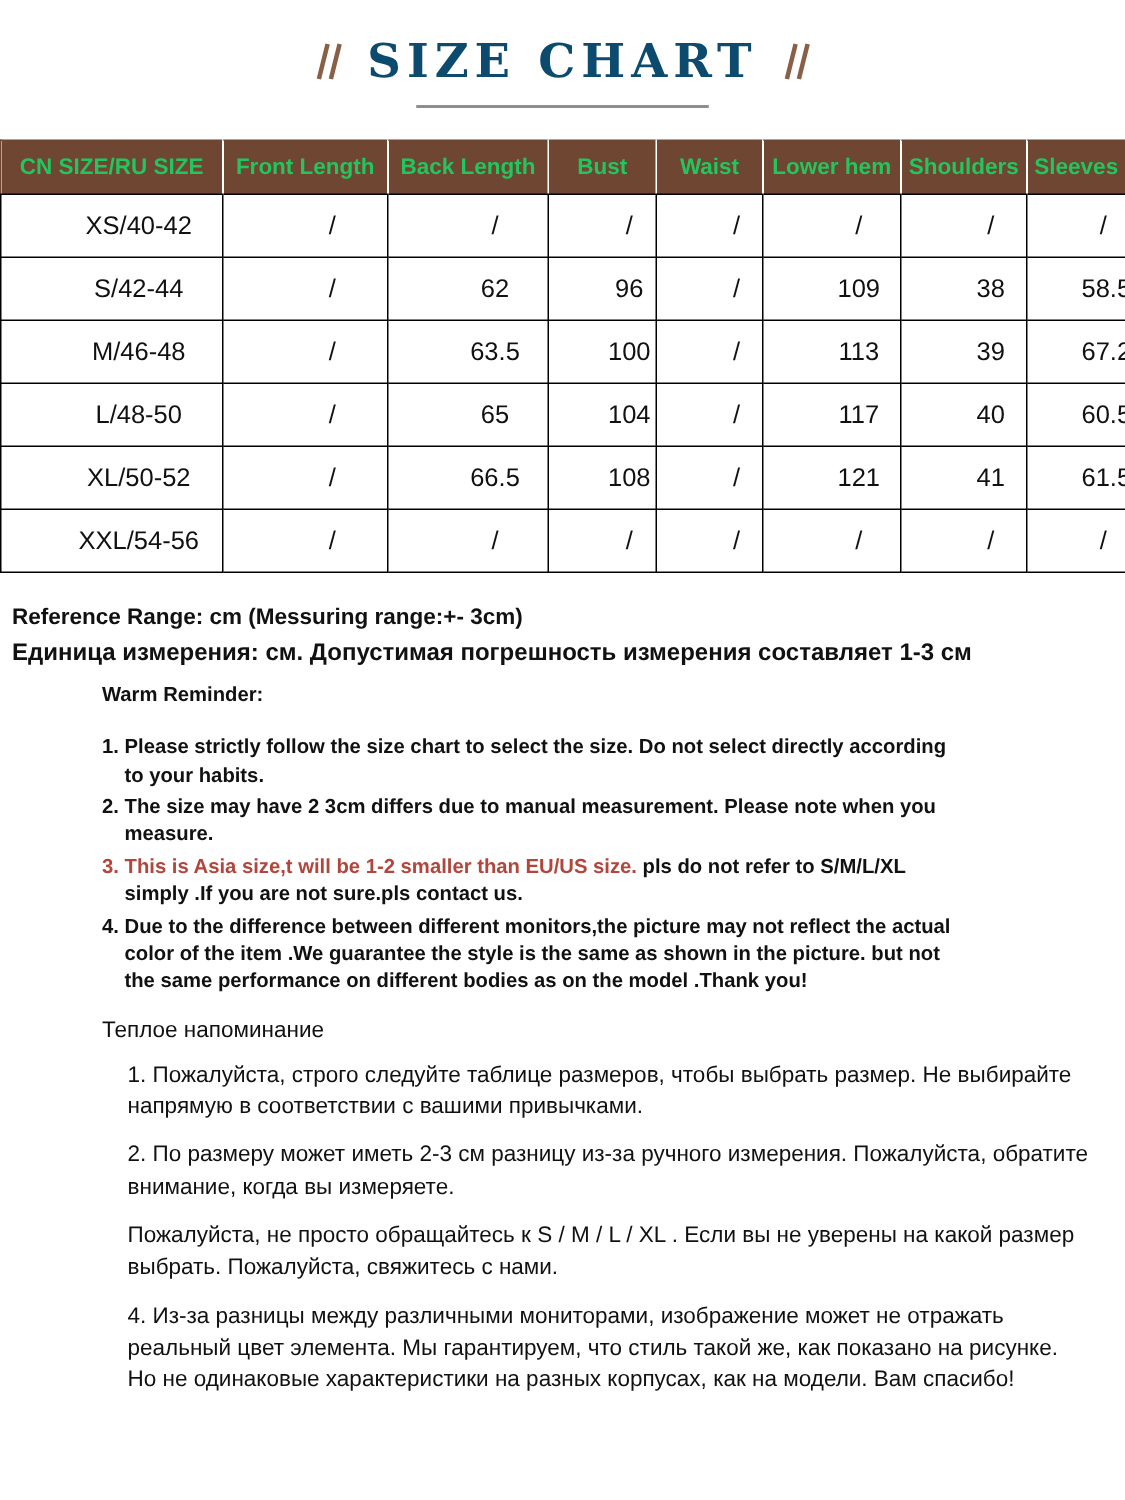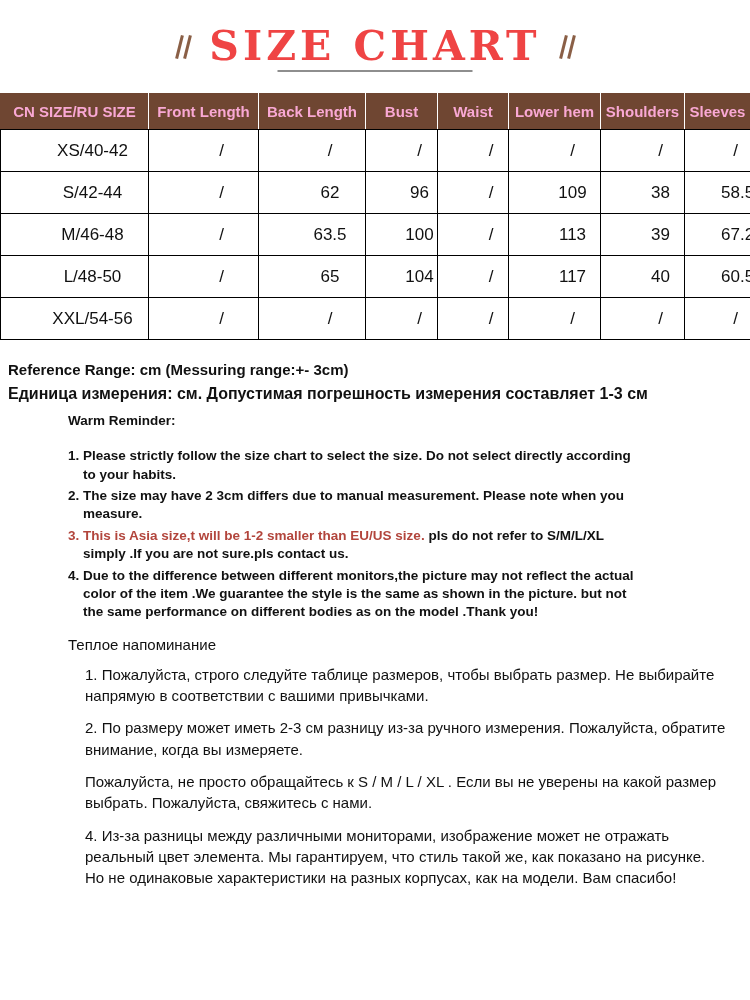--- a/index.html
+++ b/index.html
@@ -6,36 +6,36 @@
   html,body { background:#fff; }
   body {
     width:750px; height:1000px; overflow:hidden;
     font-family:"Liberation Sans", sans-serif; color:#111;
   }
 
   
   .title-wrap { position:relative; text-align:center; padding-top:24px; height:74px; }
   .page-title {
     display:inline-block; vertical-align:middle;
-    font-family:"DejaVu Serif", serif; font-size:41px; font-weight:700;
-    letter-spacing:4px; color:#ef4444; line-height:1.1;
+    font-family:"DejaVu Serif", serif; font-size:31px; font-weight:700;
+    letter-spacing:4px; color:#0c4a6e; line-height:1.1;
   }
   .tick { display:inline-block; width:20px; height:28px; position:relative; vertical-align:middle; margin:0 16px; }
   .tick i { position:absolute; top:2px; width:3px; height:24px; background:#8a5f46; transform:rotate(14deg); }
   .tick i.a { left:5px; } .tick i.b { left:13px; }
   .title-underline {
     position:absolute; left:50%; transform:translateX(-50%);
     bottom:2px; width:195px; height:2px; background:#8e8e8e;
   }
 
   
   .size-table { width:750px; border-collapse:collapse; table-layout:fixed; margin-top:19px; }
   .size-table td, .size-table th { border:1px solid #000; text-align:center; vertical-align:middle; overflow:hidden; }
   tr.hdr-en th {
-    background:#6F4632; color:#f9a8d4; font-size:15px; font-weight:bold; height:36px;
+    background:#6F4632; color:#22c55e; font-size:15px; font-weight:bold; height:36px;
     border:1px solid #fff; border-top:1px solid #6F4632; border-bottom:1px solid #000;
     padding:0 1px;
   }
   tr.hdr-en th:first-child { border-left-color:#6F4632; }
   tr.hdr-en th:last-child { border-right-color:#6F4632; }
   tr.hdr-ru td { height:52px; font-size:15px; line-height:1.18; font-weight:400; padding:2px; }
   tbody td { height:42px; font-size:17px;padding-left:36px; }
   tbody td.size-col { font-size:17px; }
 
   
@@ -122,20 +122,30 @@
         <td class="size-col">L/48-50</td>
         <td>/</td>
         <td>65</td>
         <td>104</td>
         <td>/</td>
         <td>117</td>
         <td>40</td>
         <td>60.5</td>
       </tr>
       <tr>
+        <td class="size-col">XL/50-52</td>
+        <td>/</td>
+        <td>66.5</td>
+        <td>108</td>
+        <td>/</td>
+        <td>121</td>
+        <td>41</td>
+        <td>61.5</td>
+      </tr>
+      <tr>
         <td class="size-col">XXL/54-56</td>
         <td>/</td>
         <td>/</td>
         <td>/</td>
         <td>/</td>
         <td>/</td>
         <td>/</td>
         <td>/</td>
       </tr>
     </tbody>

